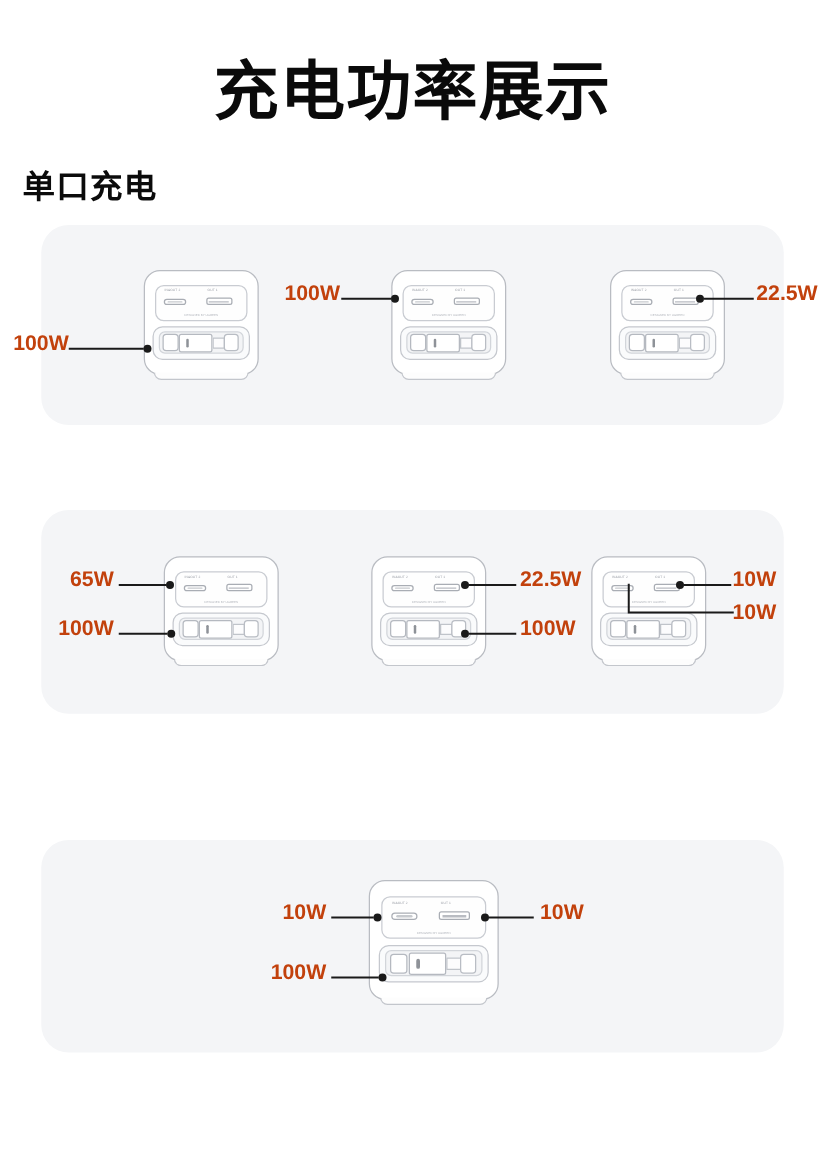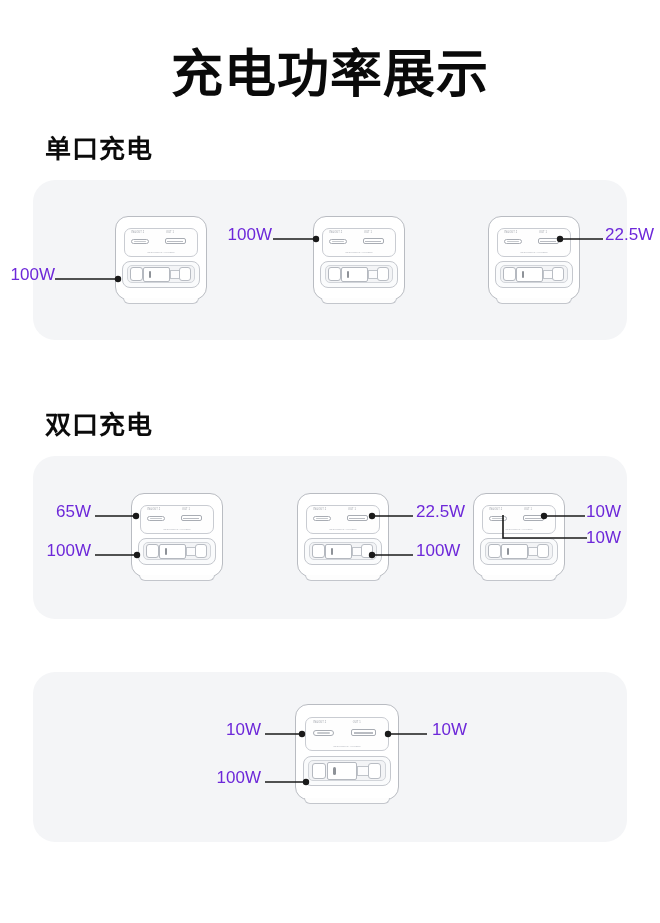--- a/index.html
+++ b/index.html
@@ -30,21 +30,21 @@
     color: #0a0a0a;
   }
 
   
   .section { position: absolute; left: 0; width: 660px; }
   #section-single { top: 132px; }
   #section-dual   { top: 408px; }
   #section-triple { top: 672px; }
 
   .section-heading {
-    margin: 0 0 14px 45px;
+    margin: 0 0 14px 18px;
     font-size: 26px;
     line-height: 34px;
     font-weight: 800;
     letter-spacing: 1px;
     color: #0b0b0b;
   }
 
   .card {
     position: relative;
     margin: 0 auto;
@@ -228,22 +228,22 @@
     border-radius: 3px;
     background: #ffffff;
     box-sizing: border-box;
   }
 
   
   .callout {
     position: absolute;
     font-size: 17px;
     line-height: 20px;
-    font-weight: 400;
-    color: #6d28d9;
+    font-weight: 700;
+    color: #c2410c;
     white-space: nowrap;
   }
   .callout.right-of { text-align: left; }
   .callout.left-of  { text-align: right; }
 
   .leader {
     position: absolute;
     pointer-events: none;
   }
   .leader svg { display: block; overflow: visible; }
@@ -341,21 +341,20 @@
           <line x1="6" y1="5" x2="46" y2="5" stroke="#1a1a1a" stroke-width="1.6"></line>
         </svg>
       </div>
       <div class="callout right-of" style="left:572px; top:45px;">22.5W</div>
 
     </div>
   </div>
 </section>
 
 <section class="section" id="section-dual">
-  <h2 class="section-heading">双口充电</h2>
 
   <div class="card" id="card-dual">
     <div class="card-inner">
 
       <div class="device" style="left:98px; top:33px;">
         <div class="dev-body">
           <div class="panel">
             <span class="port-label l">IN&amp;OUT 2</span>
             <span class="port-label r">OUT 1</span>
             <div class="port-c"></div>

